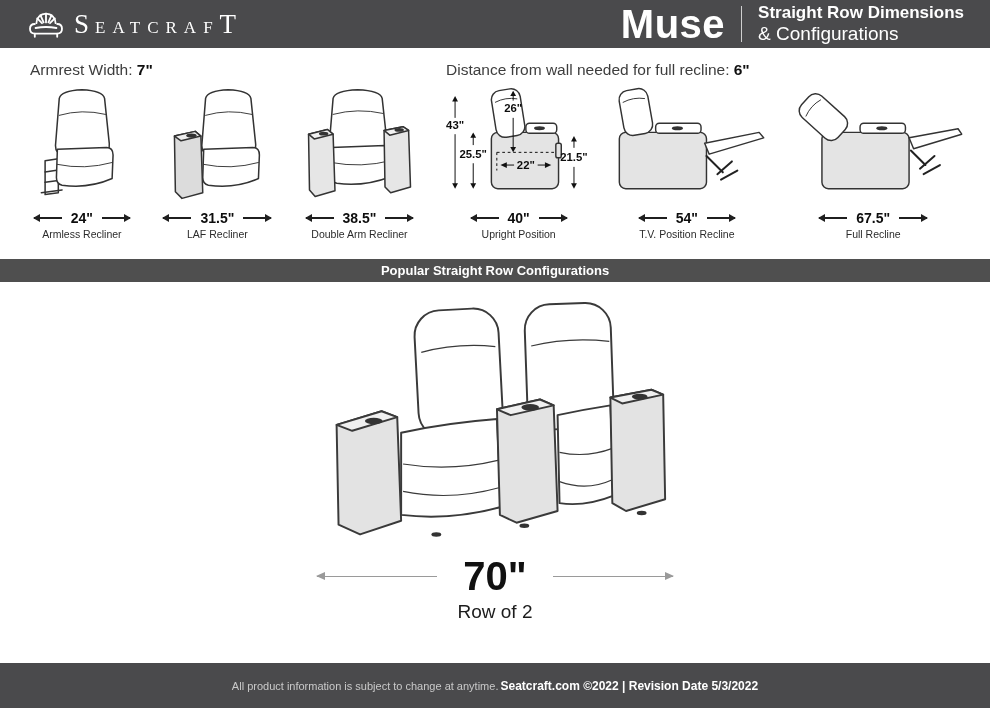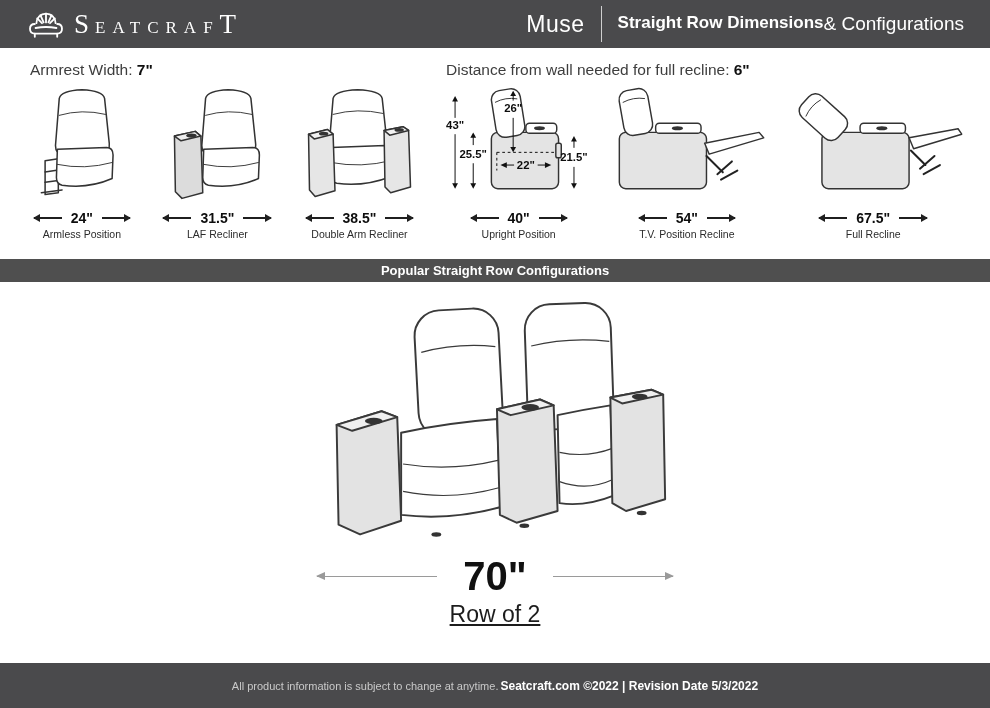--- a/index.html
+++ b/index.html
@@ -7,23 +7,23 @@
   .page{width:990px;height:708px;display:flex;flex-direction:column;}
 
   
   .header{height:48px;background:#4a4a4c;display:flex;align-items:center;padding:0 26px;box-sizing:border-box;flex:0 0 auto;}
   .brand{display:flex;align-items:center;gap:8px;color:#fff;}
   .brand-logo{width:40px;height:34px;}
   .brand-name{font-family:"Liberation Serif", serif;letter-spacing:6px;display:flex;align-items:baseline;color:#fff;}
   .brand-name .big{font-size:27px;}
   .brand-name .small{font-size:17px;letter-spacing:7px;}
   .header-right{margin-left:auto;display:flex;align-items:center;gap:16px;color:#fff;}
-  .model-name{font-size:23px;font-weight:normal;letter-spacing:.5px;}
+  .model-name{font-size:40px;font-weight:bold;letter-spacing:.5px;}
   .header-divider{width:1px;height:36px;background:#cfcfcf;}
-  .header-subtitle{display:flex;flex-direction:row;line-height:1.15;}
+  .header-subtitle{display:flex;flex-direction:column;line-height:1.15;}
   .subtitle-1{font-size:17px;font-weight:bold;}
   .subtitle-2{font-size:19px;font-weight:normal;}
 
   
   .top-section{height:211px;box-sizing:border-box;padding:13px 26px 0 30px;display:flex;gap:28px;flex:0 0 auto;}
   .col{display:flex;flex-direction:column;}
   .col-armrest{flex:0 0 388px;}
   .col-recline{flex:1;}
   .section-title{font-size:15.5px;color:#3d3d3d;margin-bottom:8px;}
   .section-title b{color:#0f0f0f;}
@@ -47,21 +47,21 @@
   
   .main-area{height:381px;display:flex;flex-direction:column;align-items:center;box-sizing:border-box;padding-top:14px;flex:0 0 auto;}
   .row-drawing{width:352px;height:252px;}
   .big-dim-row{display:flex;align-items:center;margin-top:6px;}
   .big-line{width:120px;height:1.6px;background:#9a9a9a;position:relative;}
   .big-line.left::before{content:"";position:absolute;left:-1px;top:-4px;width:0;height:0;
     border-top:4.6px solid transparent;border-bottom:4.6px solid transparent;border-right:9px solid #9a9a9a;}
   .big-line.right::after{content:"";position:absolute;right:-1px;top:-4px;width:0;height:0;
     border-top:4.6px solid transparent;border-bottom:4.6px solid transparent;border-left:9px solid #9a9a9a;}
   .big-dim-value{font-size:40px;font-weight:bold;color:#111;margin:0 26px;}
-  .row-label{font-size:23px;color:#1c1c1c;margin-top:2px;text-decoration:underline;}
+  .row-label{font-size:19px;color:#1c1c1c;margin-top:2px;}
 
   
   .footer{height:45px;background:#4a4a4c;display:flex;align-items:center;justify-content:center;
     gap:2px;flex:0 0 auto;margin-top:auto;}
   .footer-line1{font-size:11px;color:#c9c9c9;}
   .footer-line2{font-size:12px;color:#ffffff;font-weight:bold;}
 
   
   .draw{stroke:#333;stroke-width:1.6;stroke-linejoin:round;stroke-linecap:round;fill:#fff;}
   .dimtext{font-family:"Liberation Sans",sans-serif;font-size:12.5px;font-weight:bold;fill:#0d0d0d;text-anchor:middle;}
@@ -123,21 +123,21 @@
               <path d="M31,30 Q55,23 80,29" fill="none" stroke-width="1"></path>
               <path d="M29,66 L81,64 Q88,64 88,72 L87,97 Q62,108 34,104 Q28,103 28,96 Z"></path>
               <path d="M29,82 Q58,88 87,80" fill="none" stroke-width="1"></path>
             </g>
           </svg>
           <div class="dim-row">
             <span class="dim-line left"></span>
             <span class="dim-value">24"</span>
             <span class="dim-line right"></span>
           </div>
-          <div class="chair-name">Armless Position</div>
+          <div class="chair-name">Armless Recliner</div>
         </div>
 
         <div class="chair-card">
           <svg viewBox="0 0 112 125" style="height:118px">
             <g class="draw">
               <path d="M43,12 Q45,4 67,3 Q89,4 91,12 L96,60 Q97,69 88,70 L47,71 Q39,71 39,62 Z"></path>
               <path d="M43,30 Q67,23 92,29" fill="none" stroke-width="1"></path>
               <path d="M41,66 L93,64 Q100,64 100,72 L99,97 Q74,108 46,104 Q40,103 40,96 Z"></path>
               <path d="M41,82 Q70,88 99,80" fill="none" stroke-width="1"></path>
               <path d="M10,52 L32,47 L38,52 L40,112 L18,118 L11,111 Z" fill="#dcdcdc"></path>

